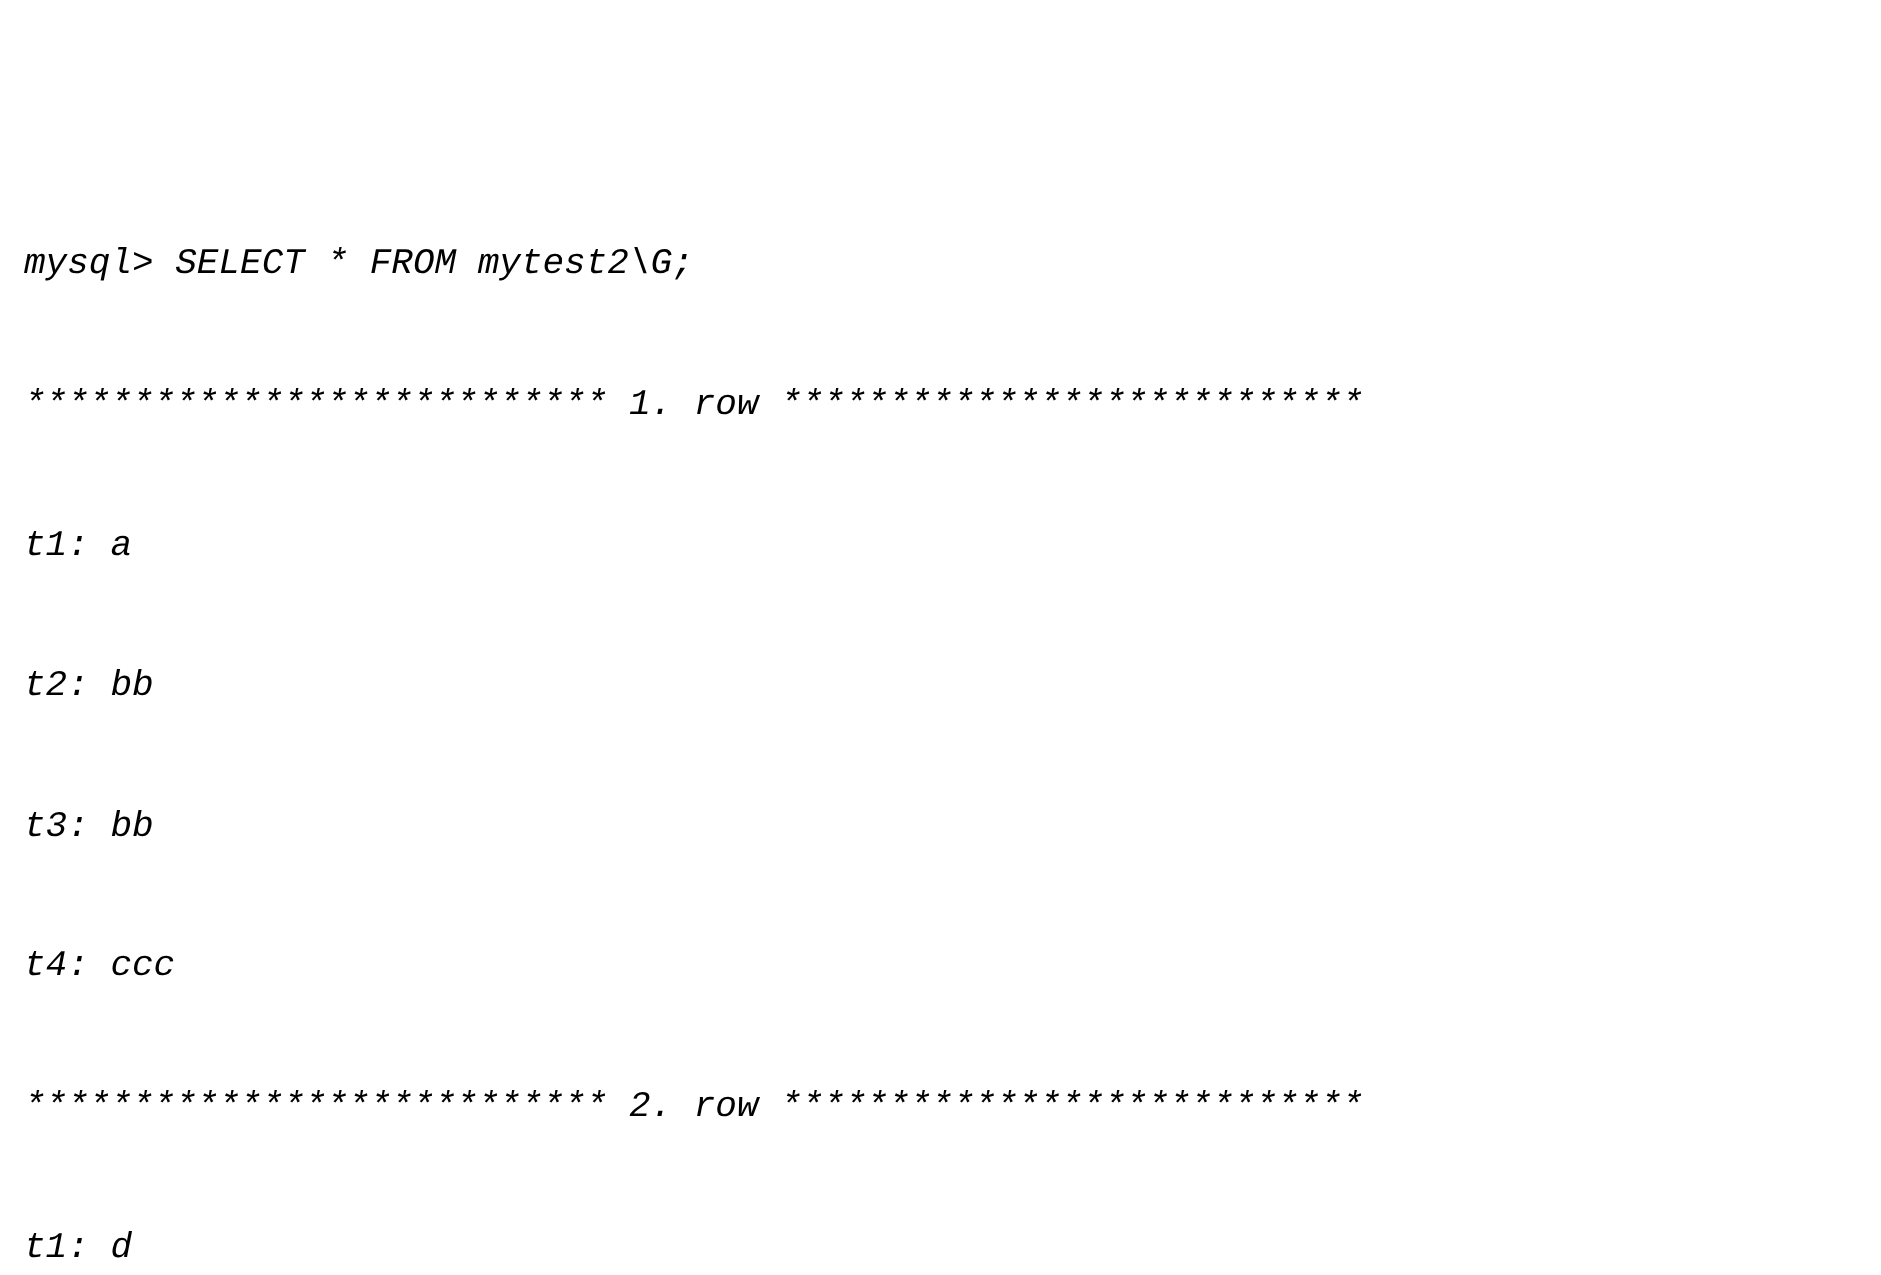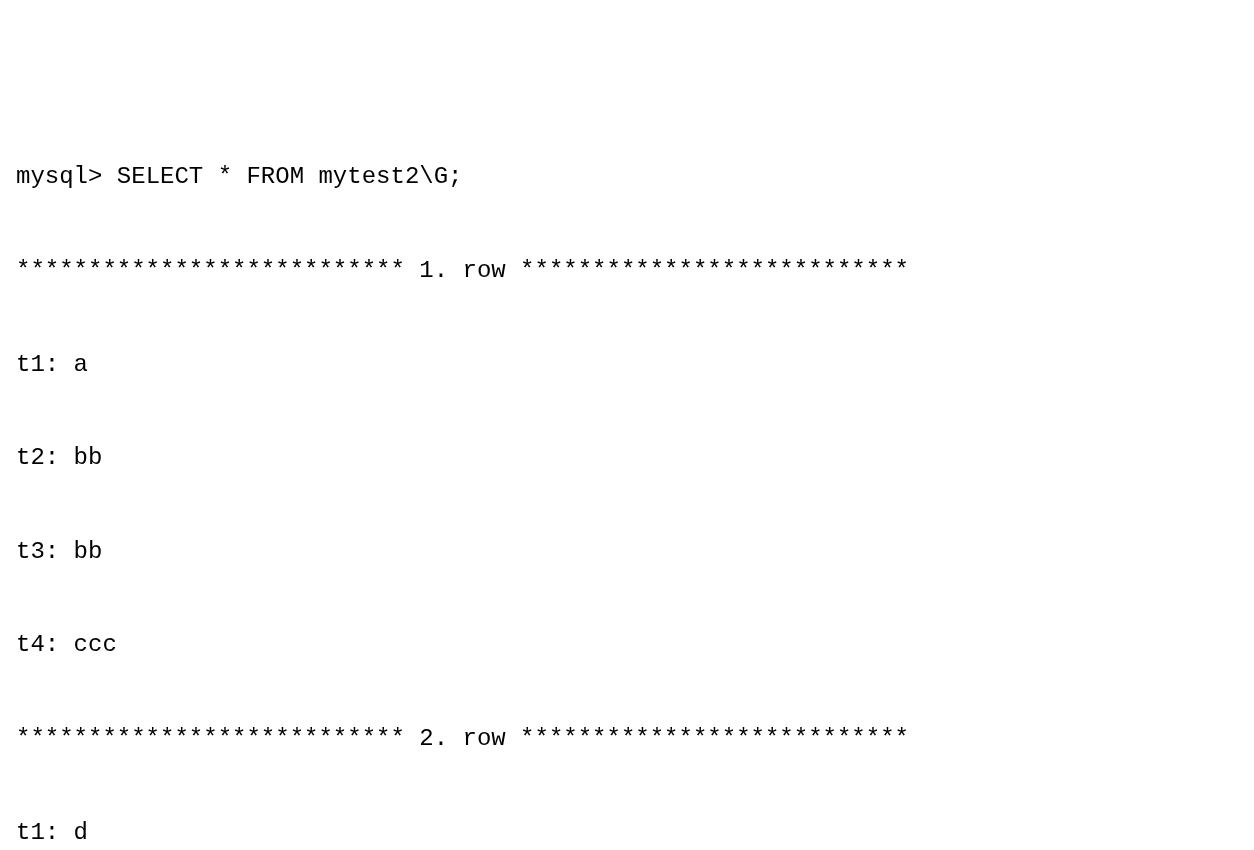--- a/index.html
+++ b/index.html
@@ -5,21 +5,21 @@
     body {
       margin: 0;
       padding: 14px 16px;
       background: #ffffff;
       font-family: "Courier New", Courier, monospace;
       font-size: 24px;
       line-height: 1.95;
       color: #000000;
       white-space: pre;
     }
-    .line { display: block; }
+    .line { display: block; font-style: italic; }
   </style>
 </head>
 <body>
 
 
 <span class="line"><span>mysql&gt; </span><span>SELECT * FROM mytest2\G;</span></span>
 <span class="line"><span>*************************** </span><span>1</span><span>. row</span><span> ***************************</span></span>
 <span class="line">t1: <span>a</span></span>
 <span class="line">t2: <span>bb</span></span>
 <span class="line">t3: <span>bb</span></span>

